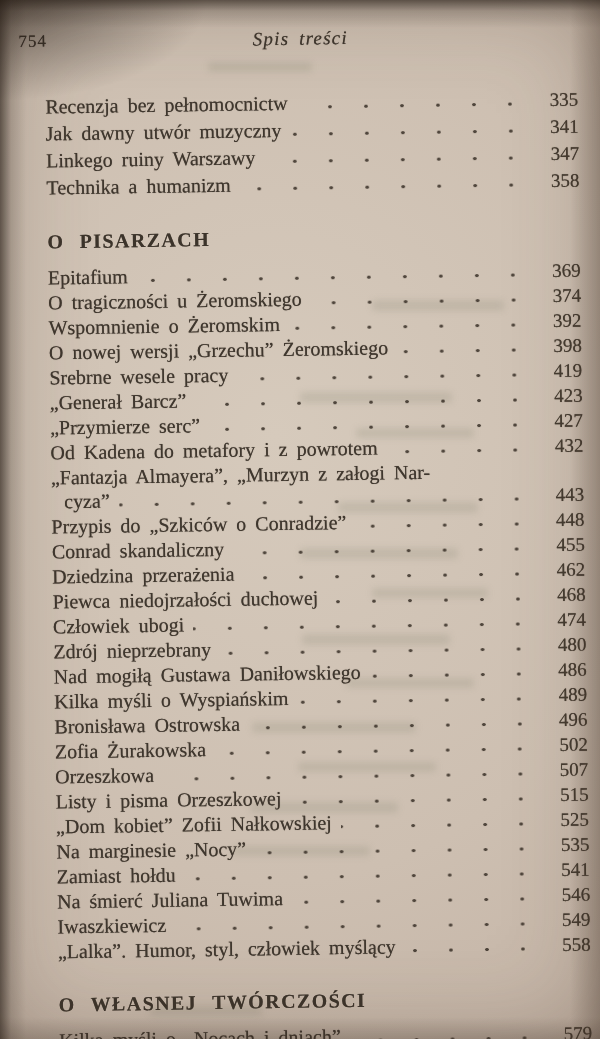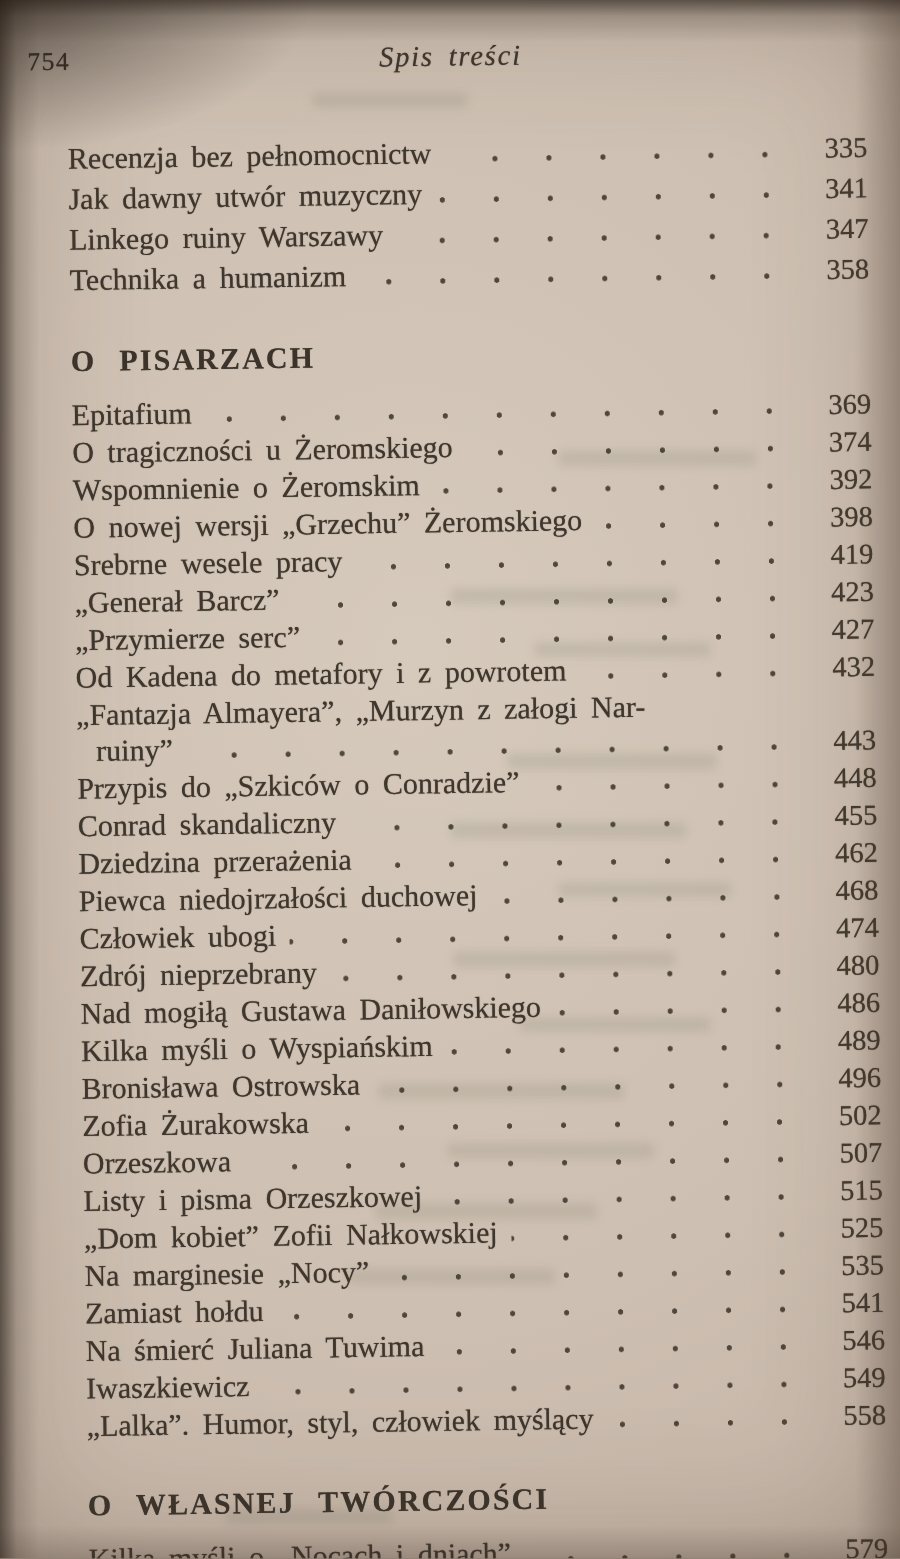--- a/index.html
+++ b/index.html
@@ -138,21 +138,21 @@
           </div>
           <div class="row">
             <span class="title">Od Kadena do metafory i z powrotem</span>
             <span class="leader"></span>
             <span class="pg">432</span>
           </div>
           <div class="row wrap-first">
             <span class="title">„Fantazja Almayera”, „Murzyn z załogi Nar-</span>
           </div>
           <div class="row wrap-cont">
-            <span class="title">ruiny”</span>
+            <span class="title">cyza”</span>
             <span class="leader"></span>
             <span class="pg">443</span>
           </div>
           <div class="row">
             <span class="title">Przypis do „Szkiców o Conradzie”</span>
             <span class="leader"></span>
             <span class="pg">448</span>
           </div>
           <div class="row">
             <span class="title">Conrad skandaliczny</span>

